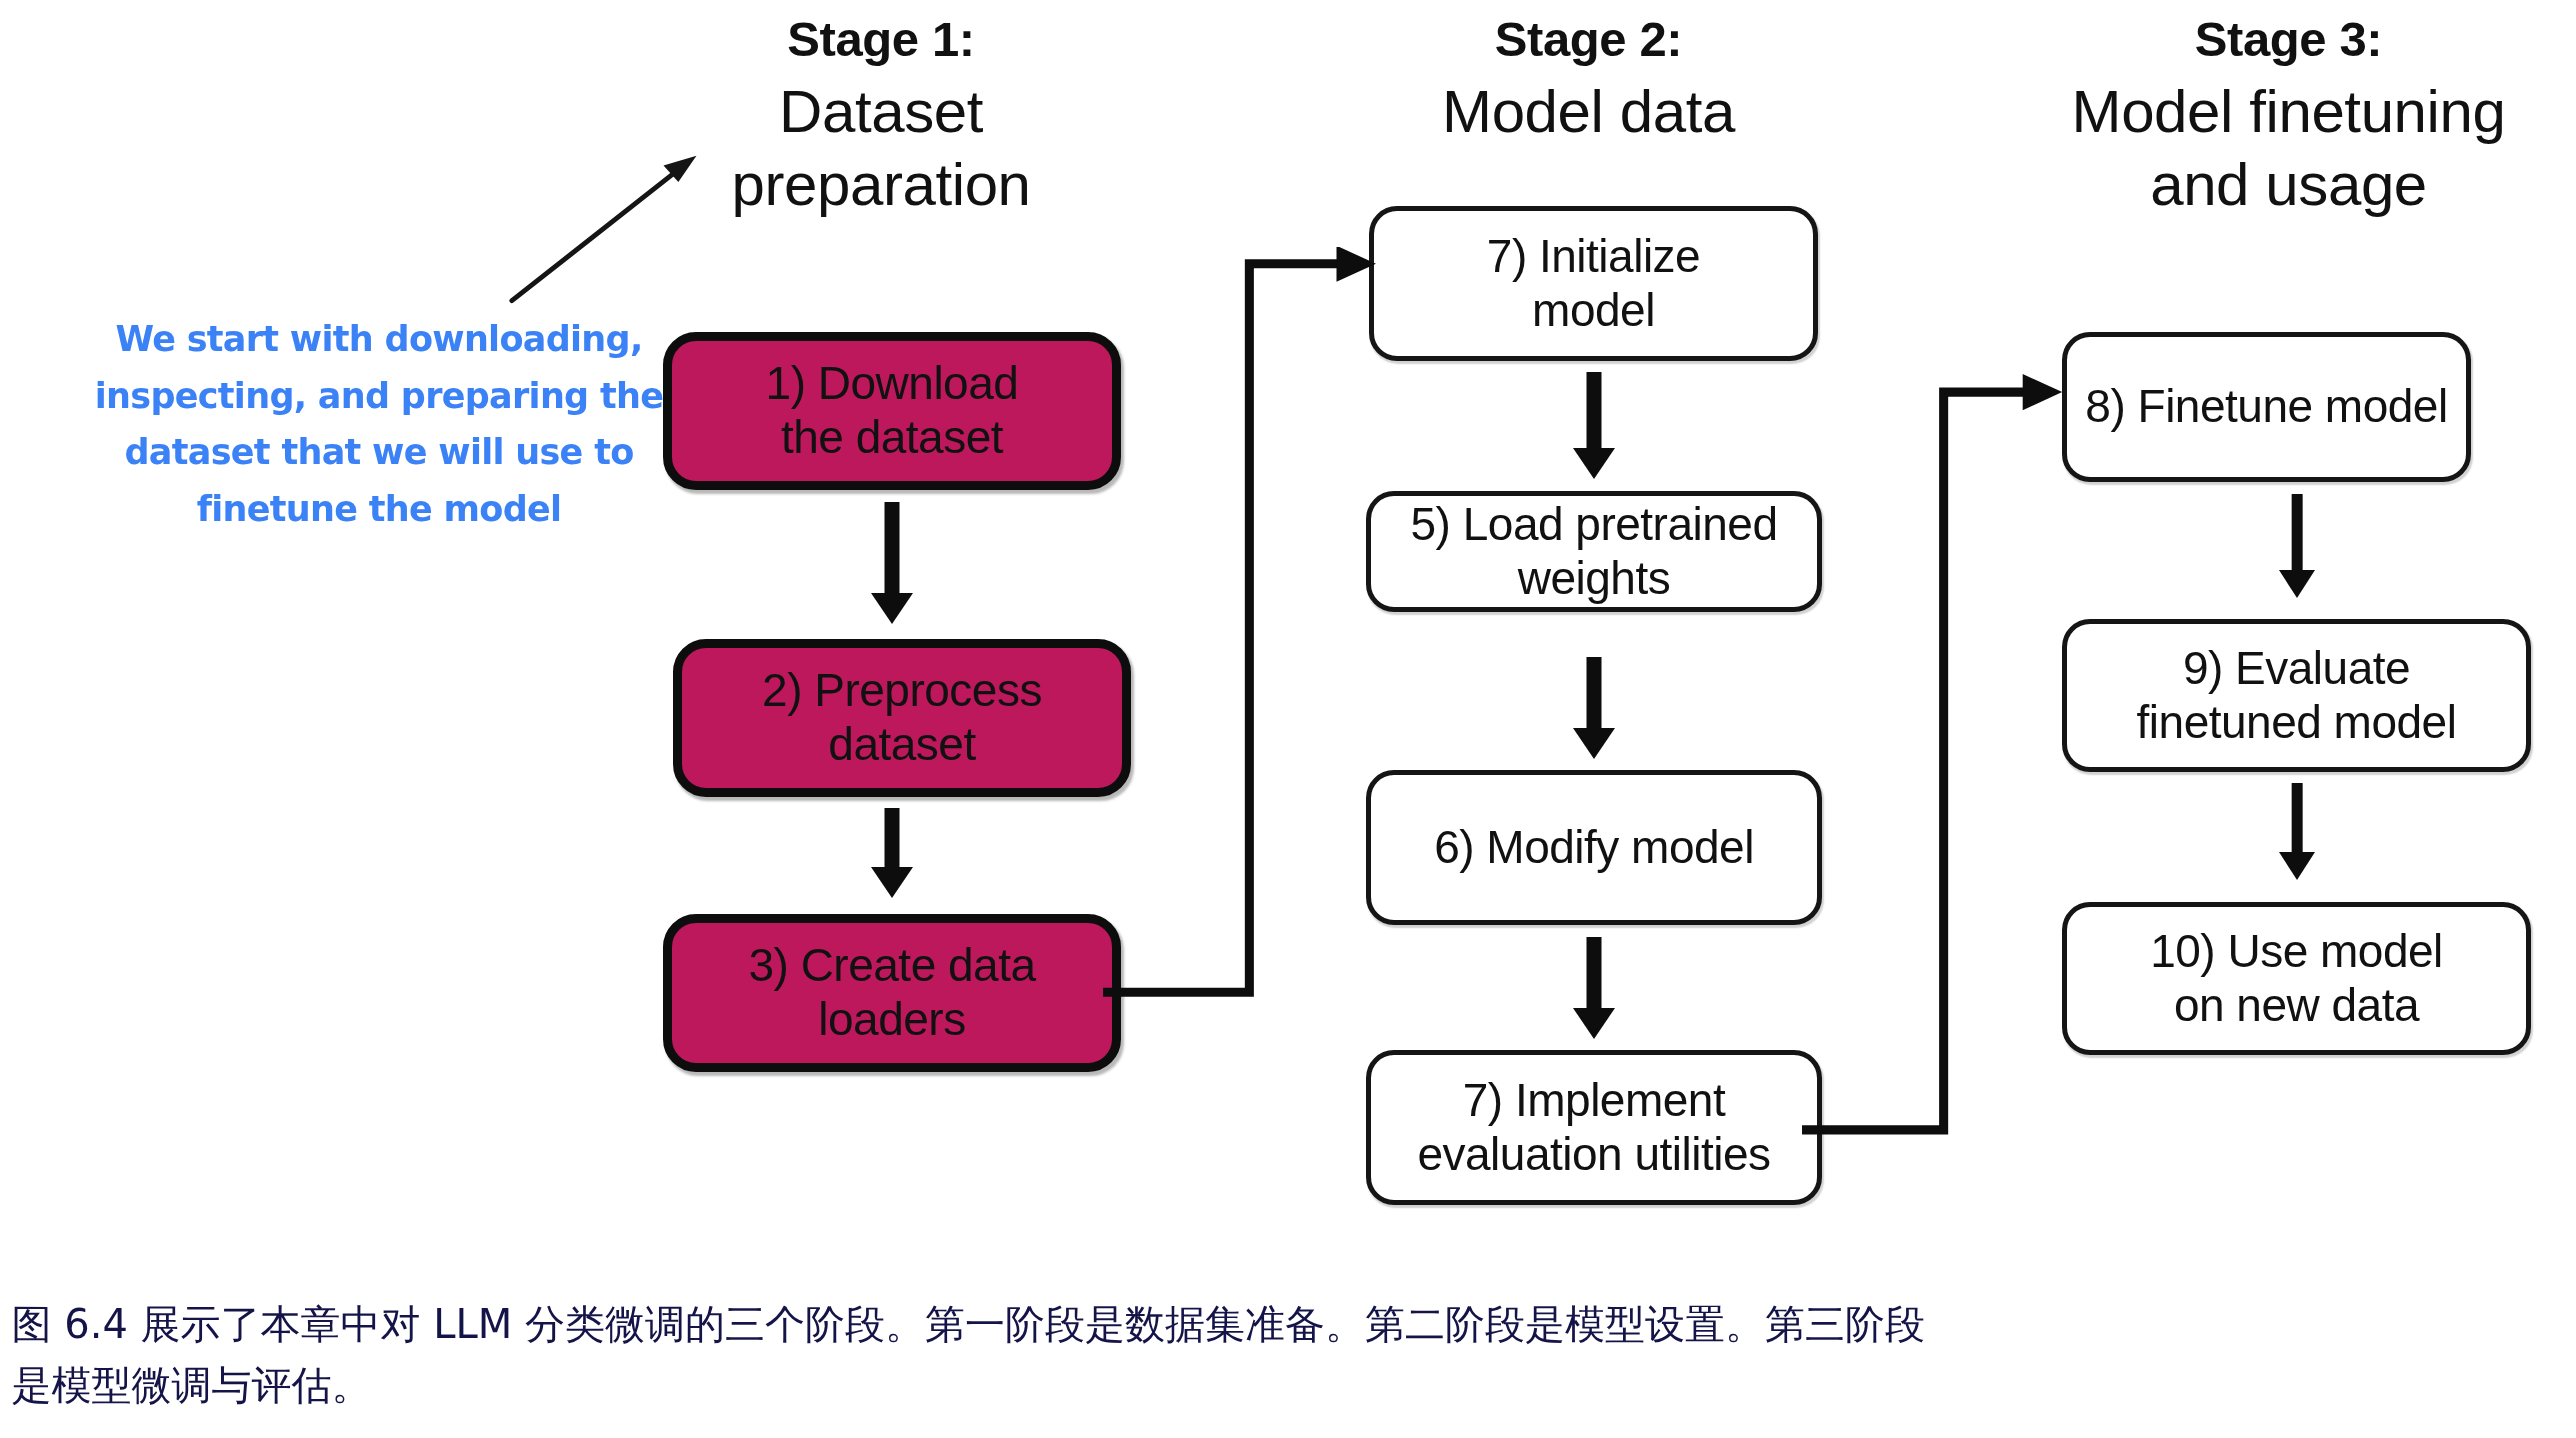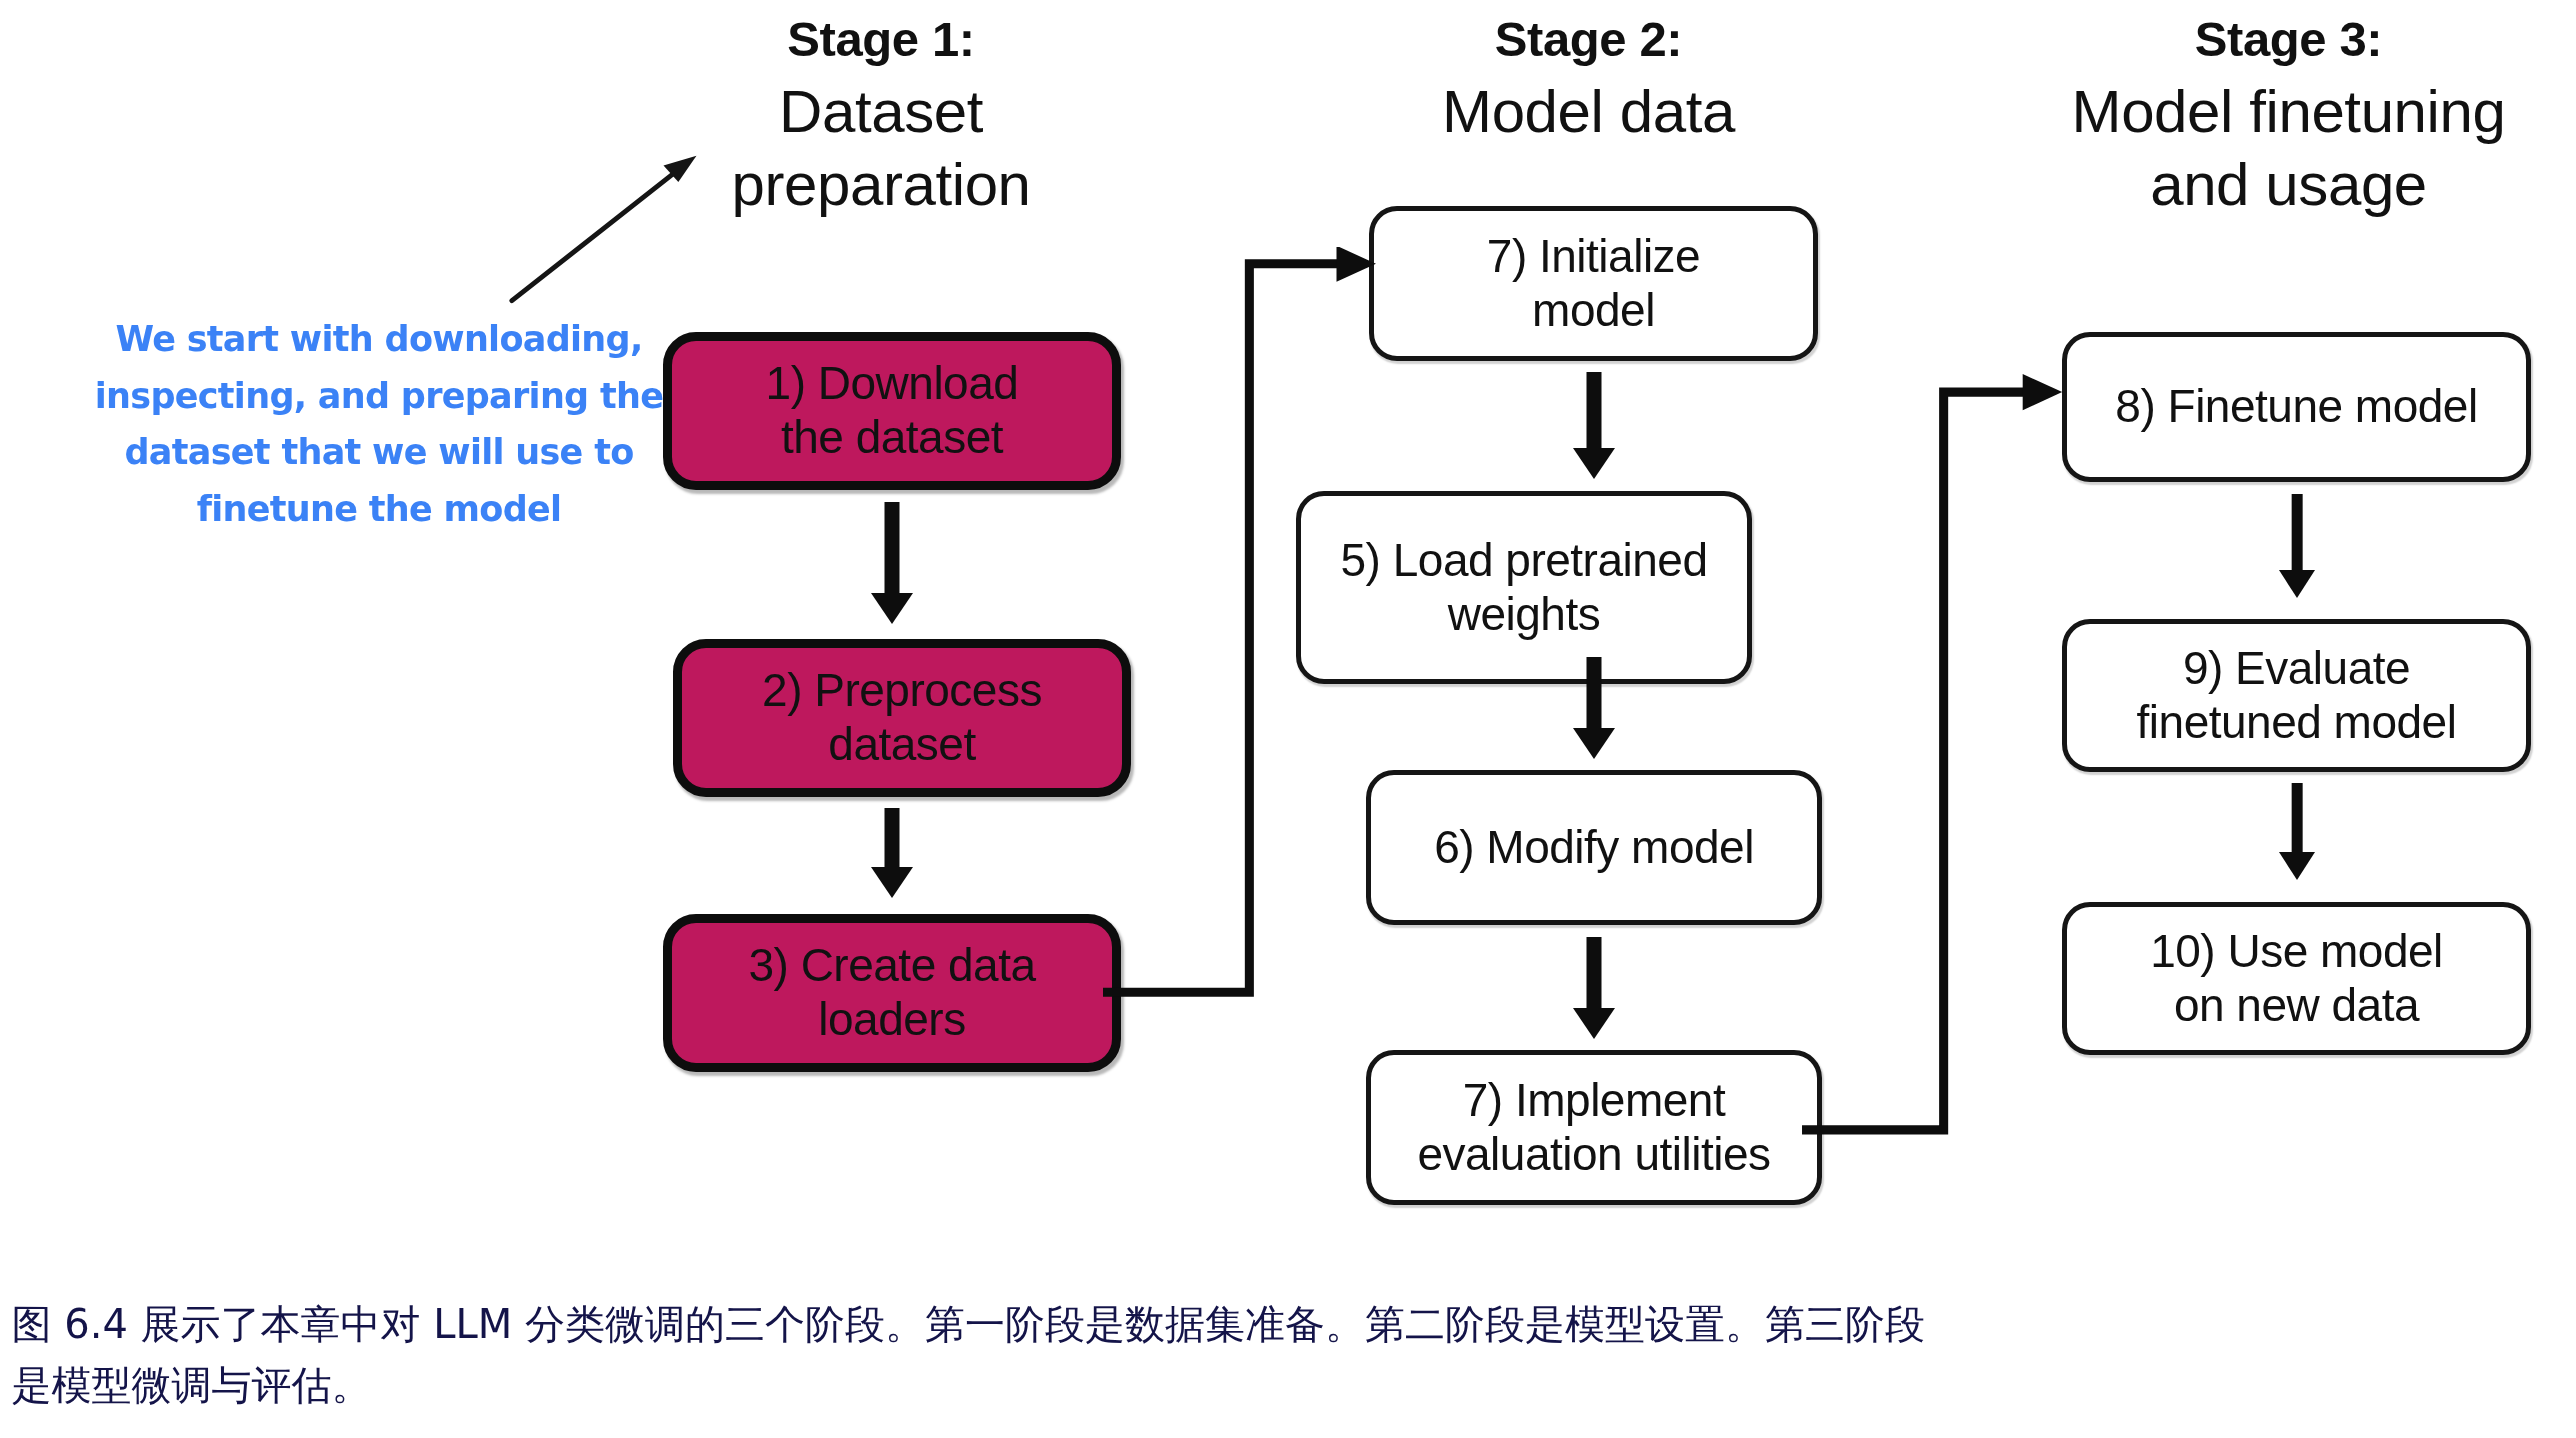--- a/index.html
+++ b/index.html
@@ -90,26 +90,26 @@
   }
   .node span { display: block; }
 
   
   #node-1 { left: 663px;  top: 332px;  width: 458px; height: 158px; }
   #node-2 { left: 663px;  top: 639px;  width: 458px; height: 158px; margin-left: 10px; }
   #node-3 { left: 663px;  top: 914px; width: 458px; height: 158px; }
 
   
   #node-4 { left: 1369px; top: 206px;  width: 449px; height: 155px; }
-  #node-5 { left: 1296px; top: 491px;  width: 456px; height: 193px; }
+  #node-5 { left: 1366px; top: 491px;  width: 456px; height: 121px; }
   #node-6 { left: 1366px; top: 770px;  width: 456px; height: 155px; }
   #node-7 { left: 1366px; top: 1050px; width: 456px; height: 155px; }
 
   
-  #node-8  { left: 2062px; top: 332px;  width: 469px; height: 150px; }
+  #node-8  { left: 2062px; top: 332px;  width: 409px; height: 150px; }
   #node-9  { left: 2062px; top: 619px;  width: 469px; height: 153px; }
   #node-10 { left: 2062px; top: 902px; width: 469px; height: 153px; }
 
   
   .v-arrow {
     position: absolute;
     width: 0; height: 0;
   }
   .v-arrow .shaft {
     position: absolute;

